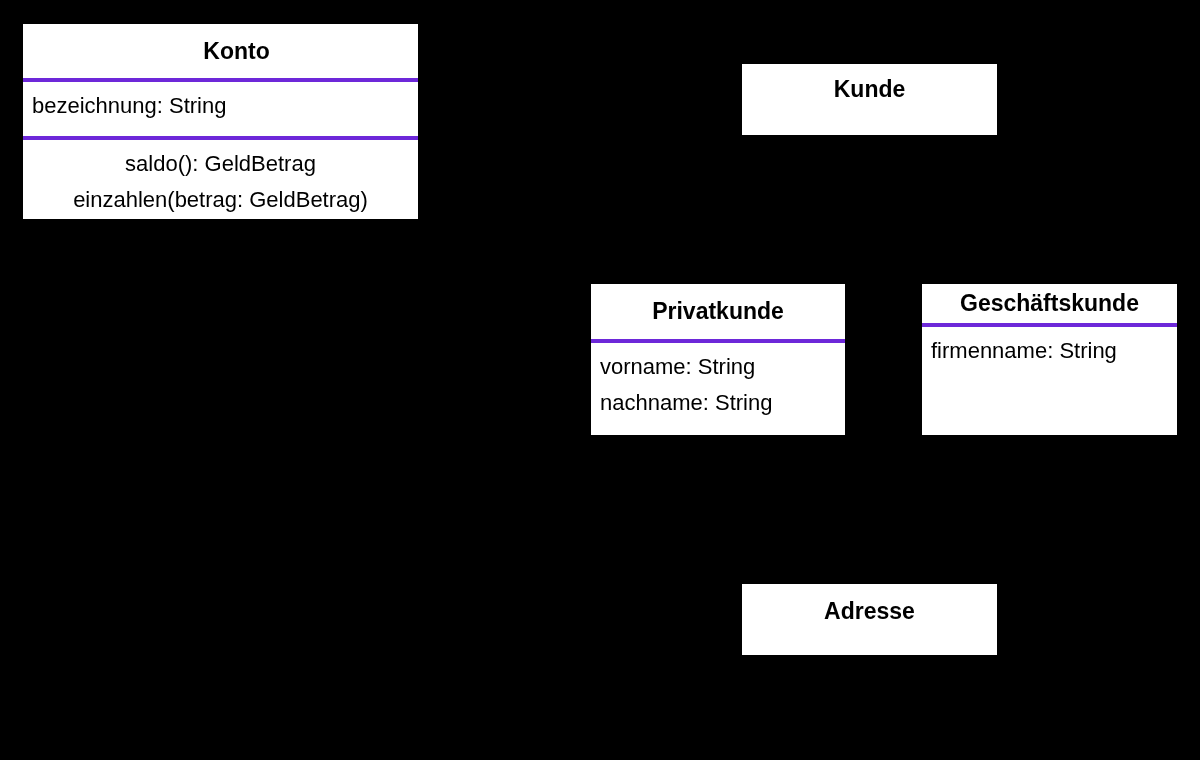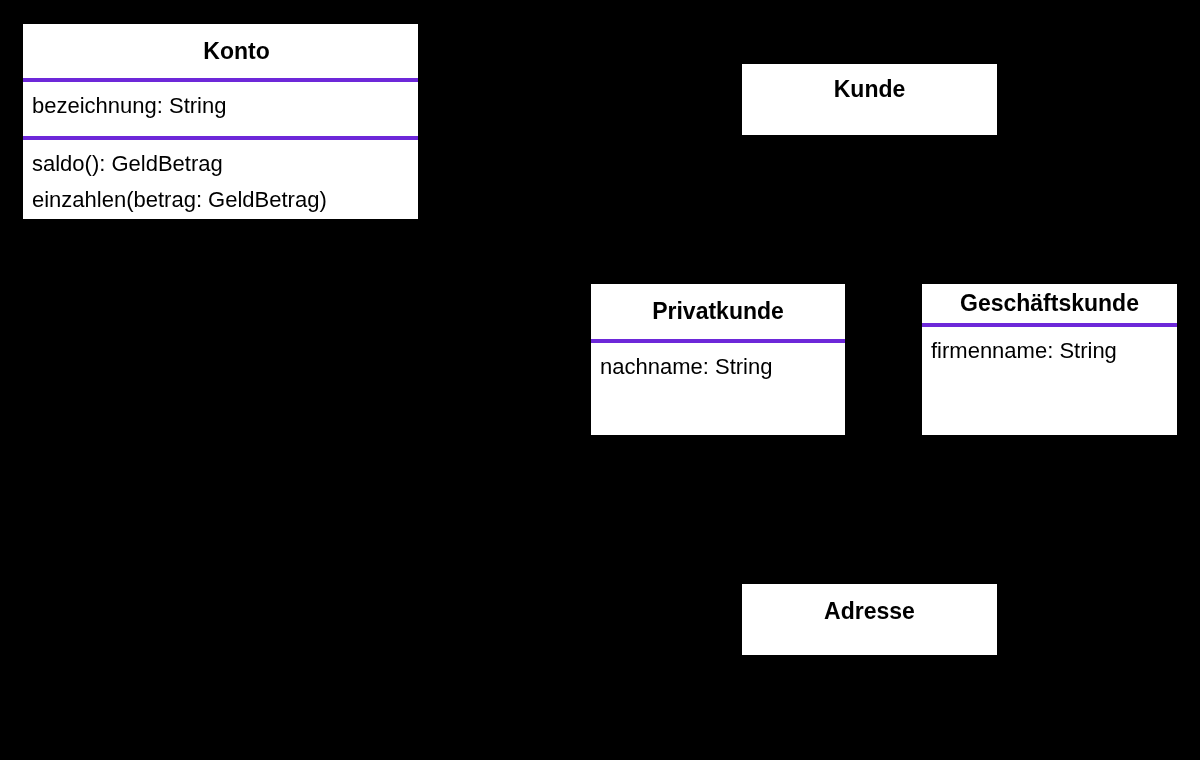--- a/index.html
+++ b/index.html
@@ -89,37 +89,38 @@
     <line x1="420" y1="121" x2="740" y2="100" stroke-width="2"></line>
   </svg>
 
   <div class="uml-class" style="left:21px; top:22px; width:399px; height:199px;">
     <div class="compartment cmp-title" style="height:56px;padding-left:32px;">
       <span class="class-name">Konto</span>
     </div>
     <div class="compartment cmp-members" style="height:59px;">
       <span class="member">bezeichnung: String</span>
     </div>
-    <div class="compartment cmp-members" style="flex:1 1 auto;">
+    <div class="compartment cmp-members" style="flex:1 1 auto;align-items:center;">
       <span class="member">saldo(): GeldBetrag</span>
       <span class="member">einzahlen(betrag: GeldBetrag)</span>
     </div>
   </div>
 
   <div class="uml-class" style="left:740px; top:62px; width:259px; height:75px;">
     <div class="compartment cmp-title" style="height:100%; padding-bottom:20px;">
       <span class="class-name">Kunde</span>
     </div>
   </div>
 
   <div class="uml-class" style="left:589px; top:282px; width:258px; height:155px;">
     <div class="compartment cmp-title" style="height:55px;">
       <span class="class-name">Privatkunde</span>
     </div>
     <div class="compartment cmp-members" style="flex:1 1 auto;">
+      <span class="member">vorname: String</span>
       <span class="member">nachname: String</span>
     </div>
   </div>
 
   <div class="uml-class" style="left:920px; top:282px; width:259px; height:155px;">
     <div class="compartment cmp-title" style="height:39px;">
       <span class="class-name">Geschäftskunde</span>
     </div>
     <div class="compartment cmp-members" style="flex:1 1 auto;">
       <span class="member">firmenname: String</span>

